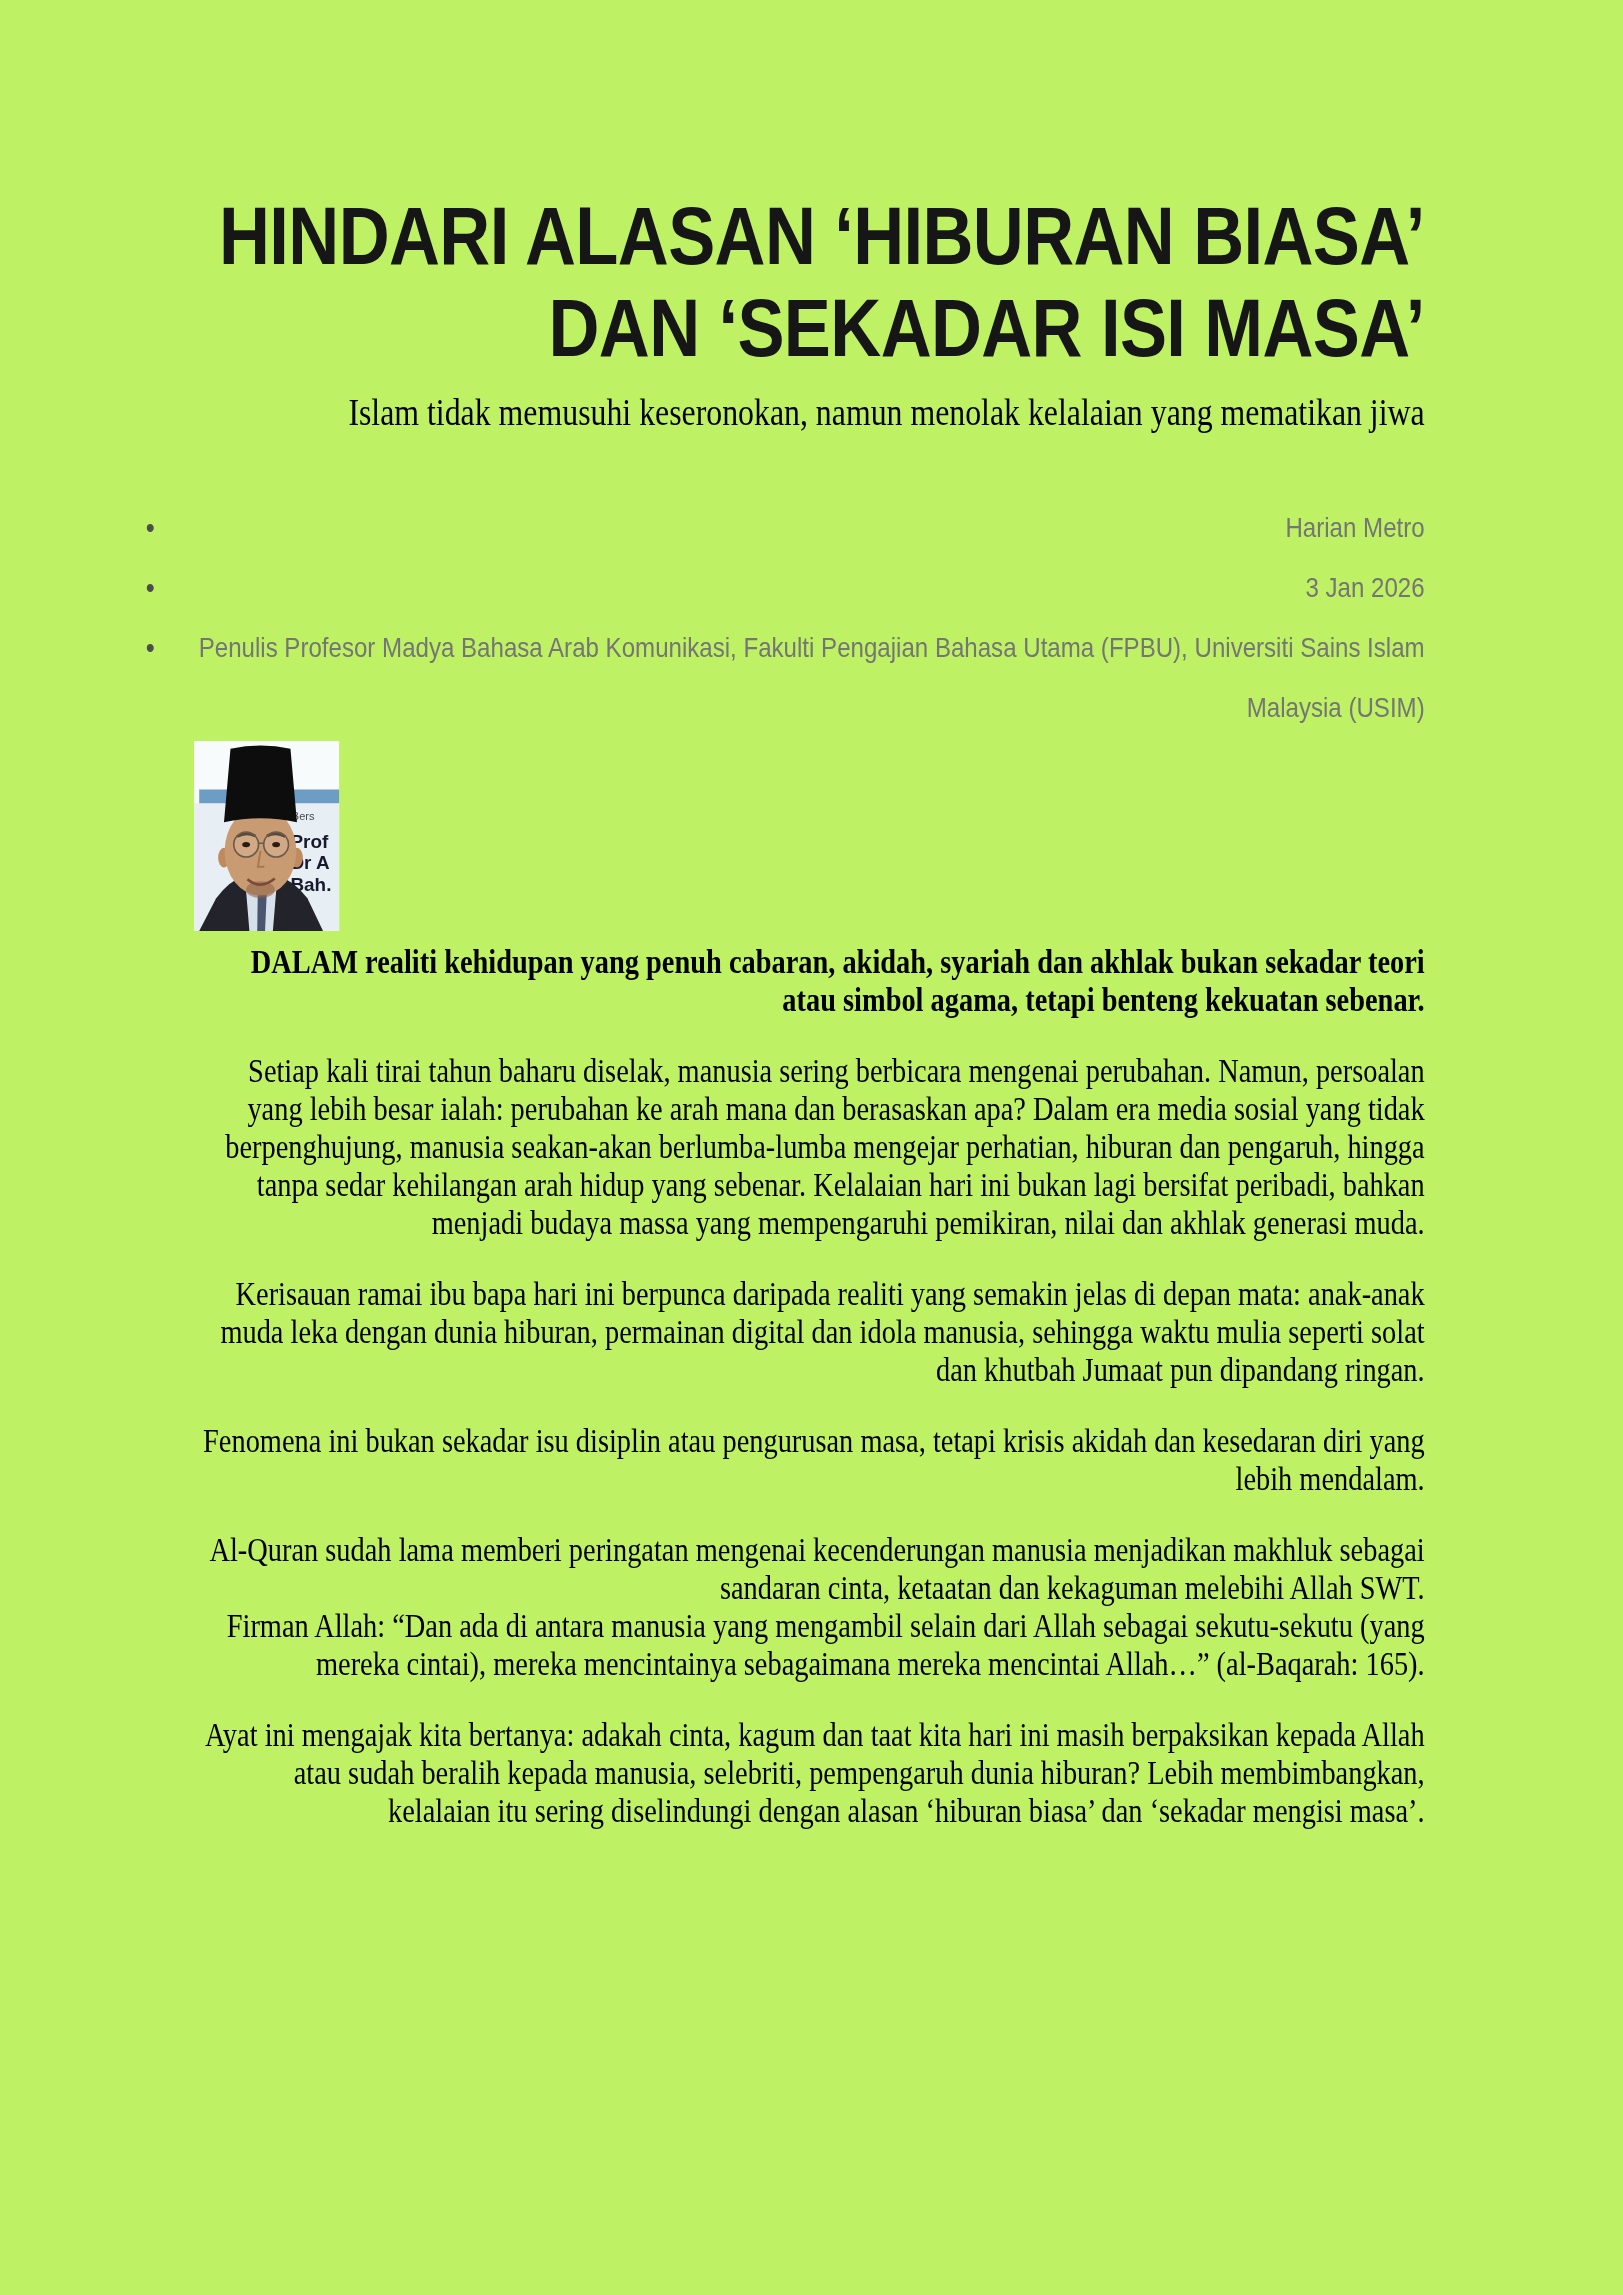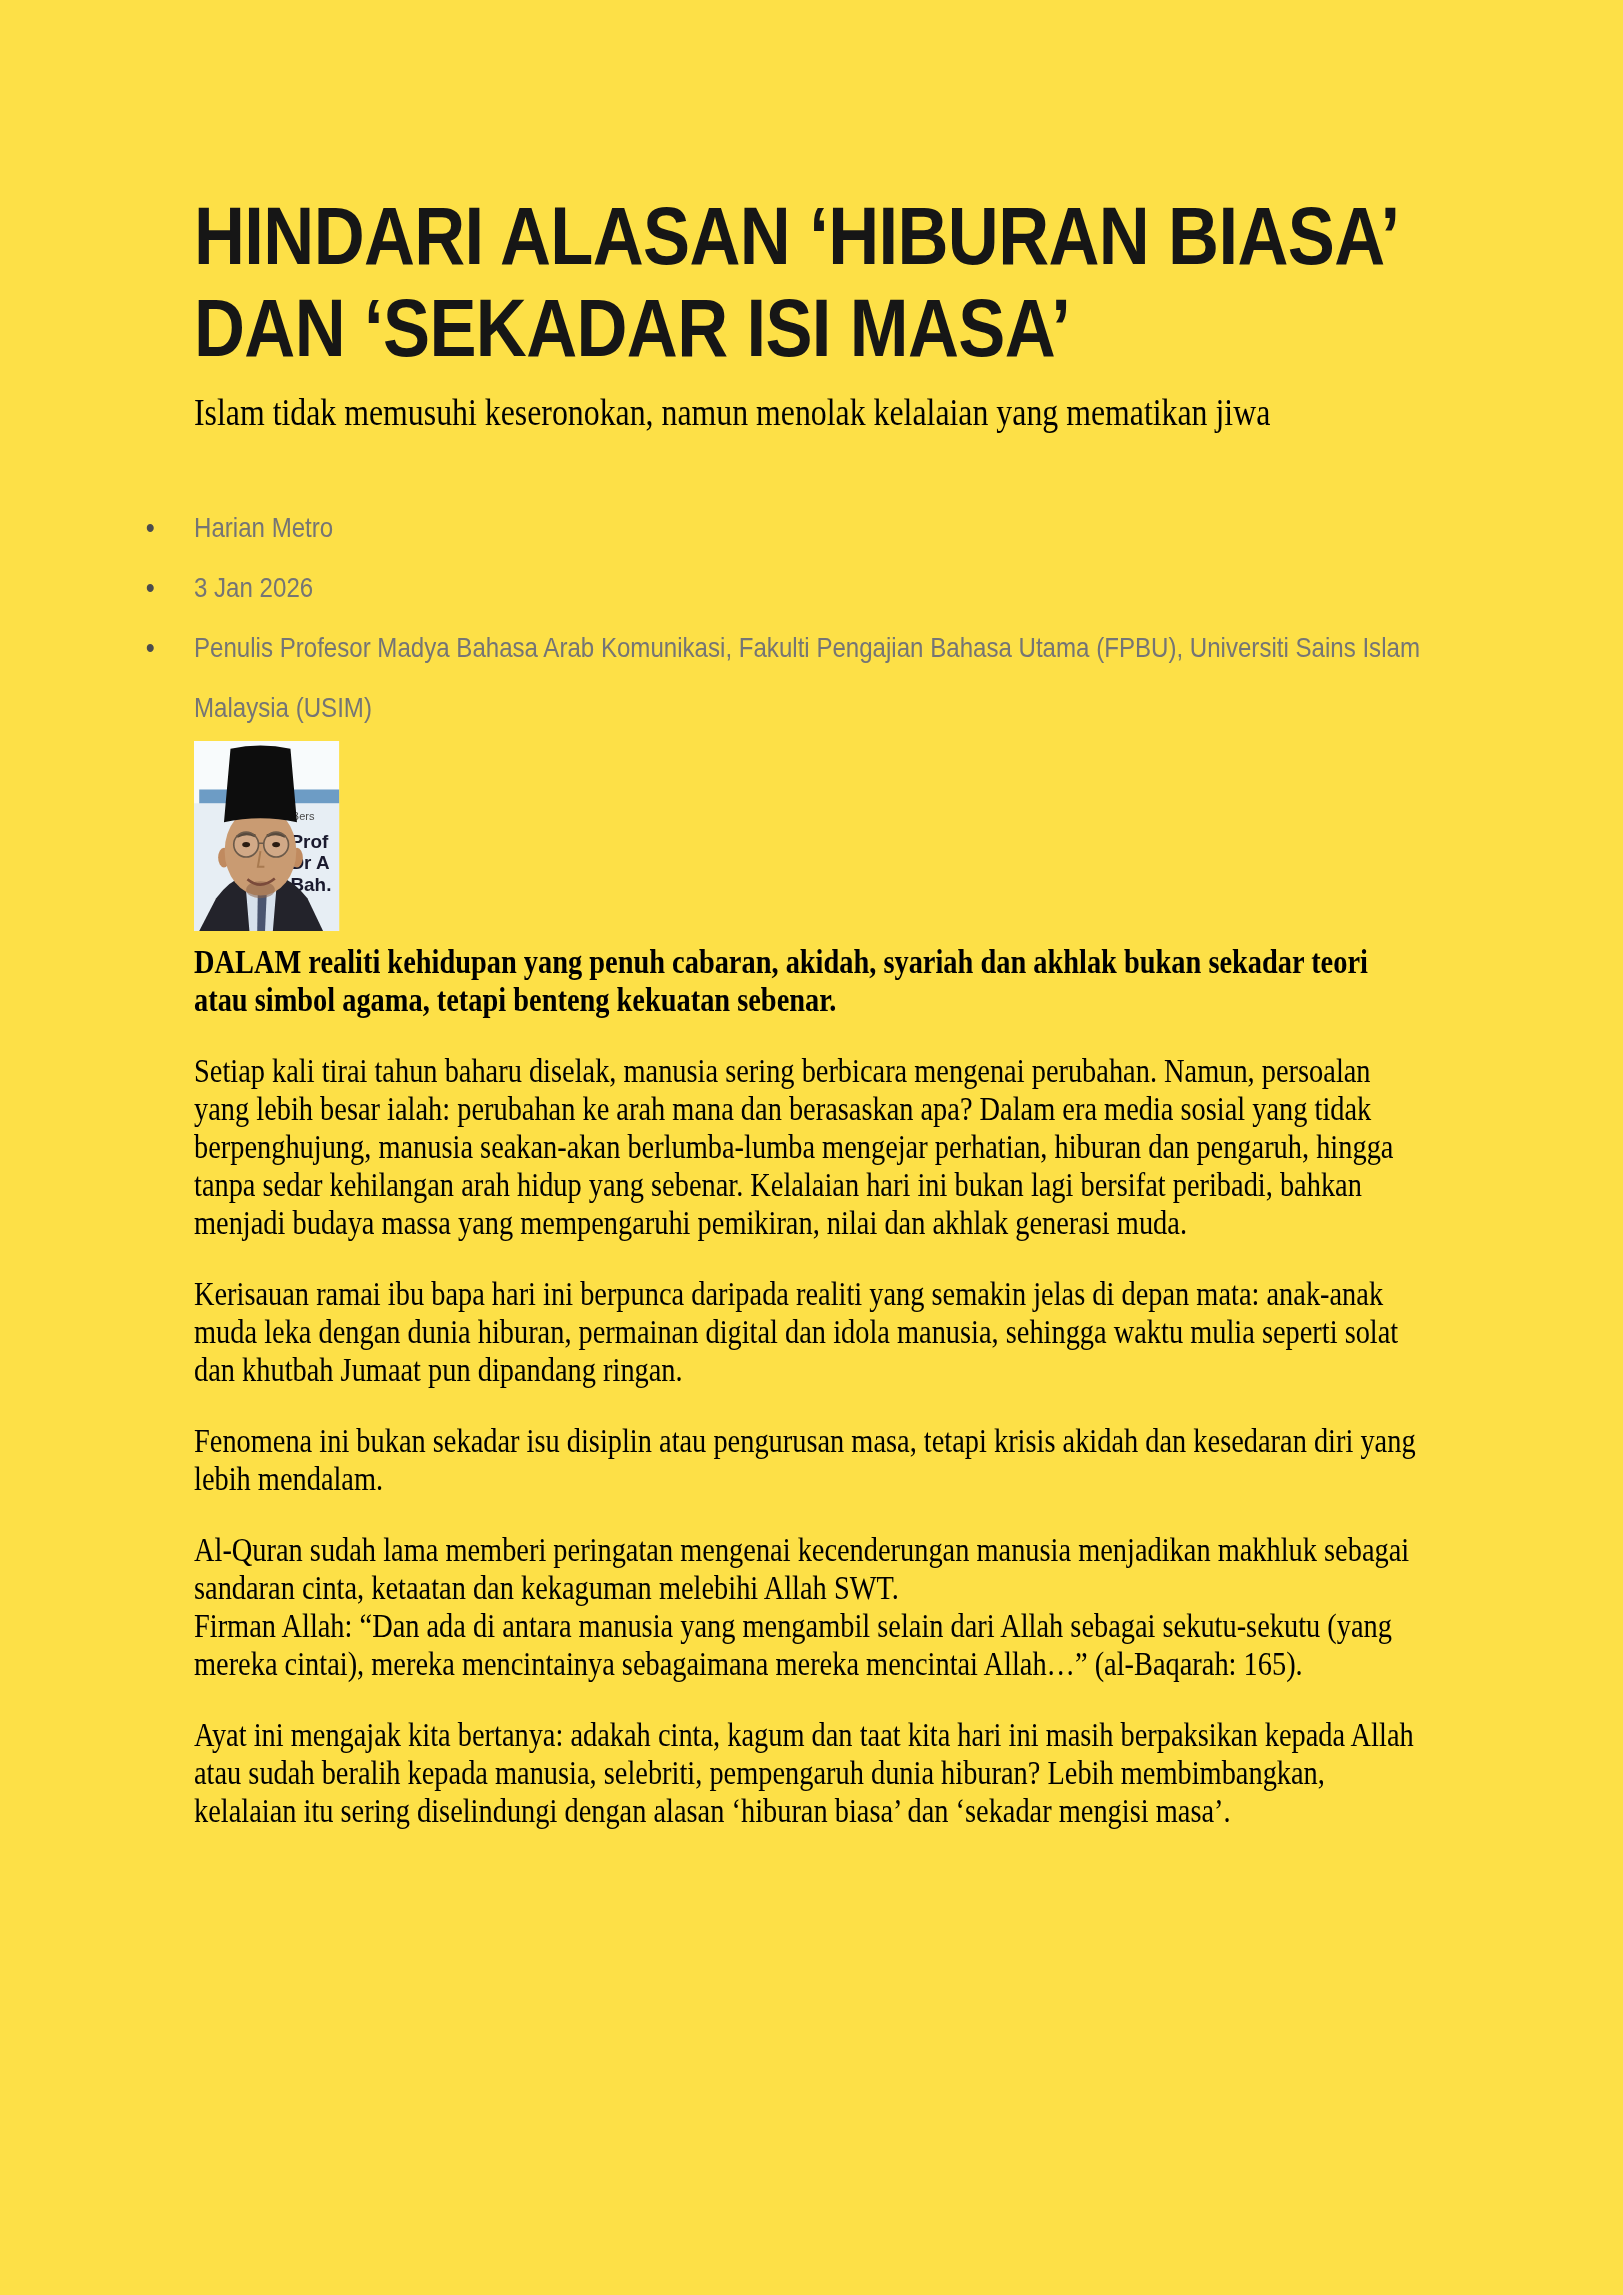--- a/index.html
+++ b/index.html
@@ -4,24 +4,25 @@
 <style>
   html, body {
     margin: 0;
     padding: 0;
     background: #ffffff;
   }
   .page {
     position: relative;
     width: 1623px;
     height: 2295px;
-    background: #fde047;
+    background: #bef264;
     overflow: hidden;
     font-family: "Liberation Serif", serif;
     color: #000000;
+    text-align: right;
   }
   
   .content {
     position: absolute;
     left: 194px;
     top: 190px;
     width: 1431px;
     transform: scaleX(0.86);
     transform-origin: left top;
   }

